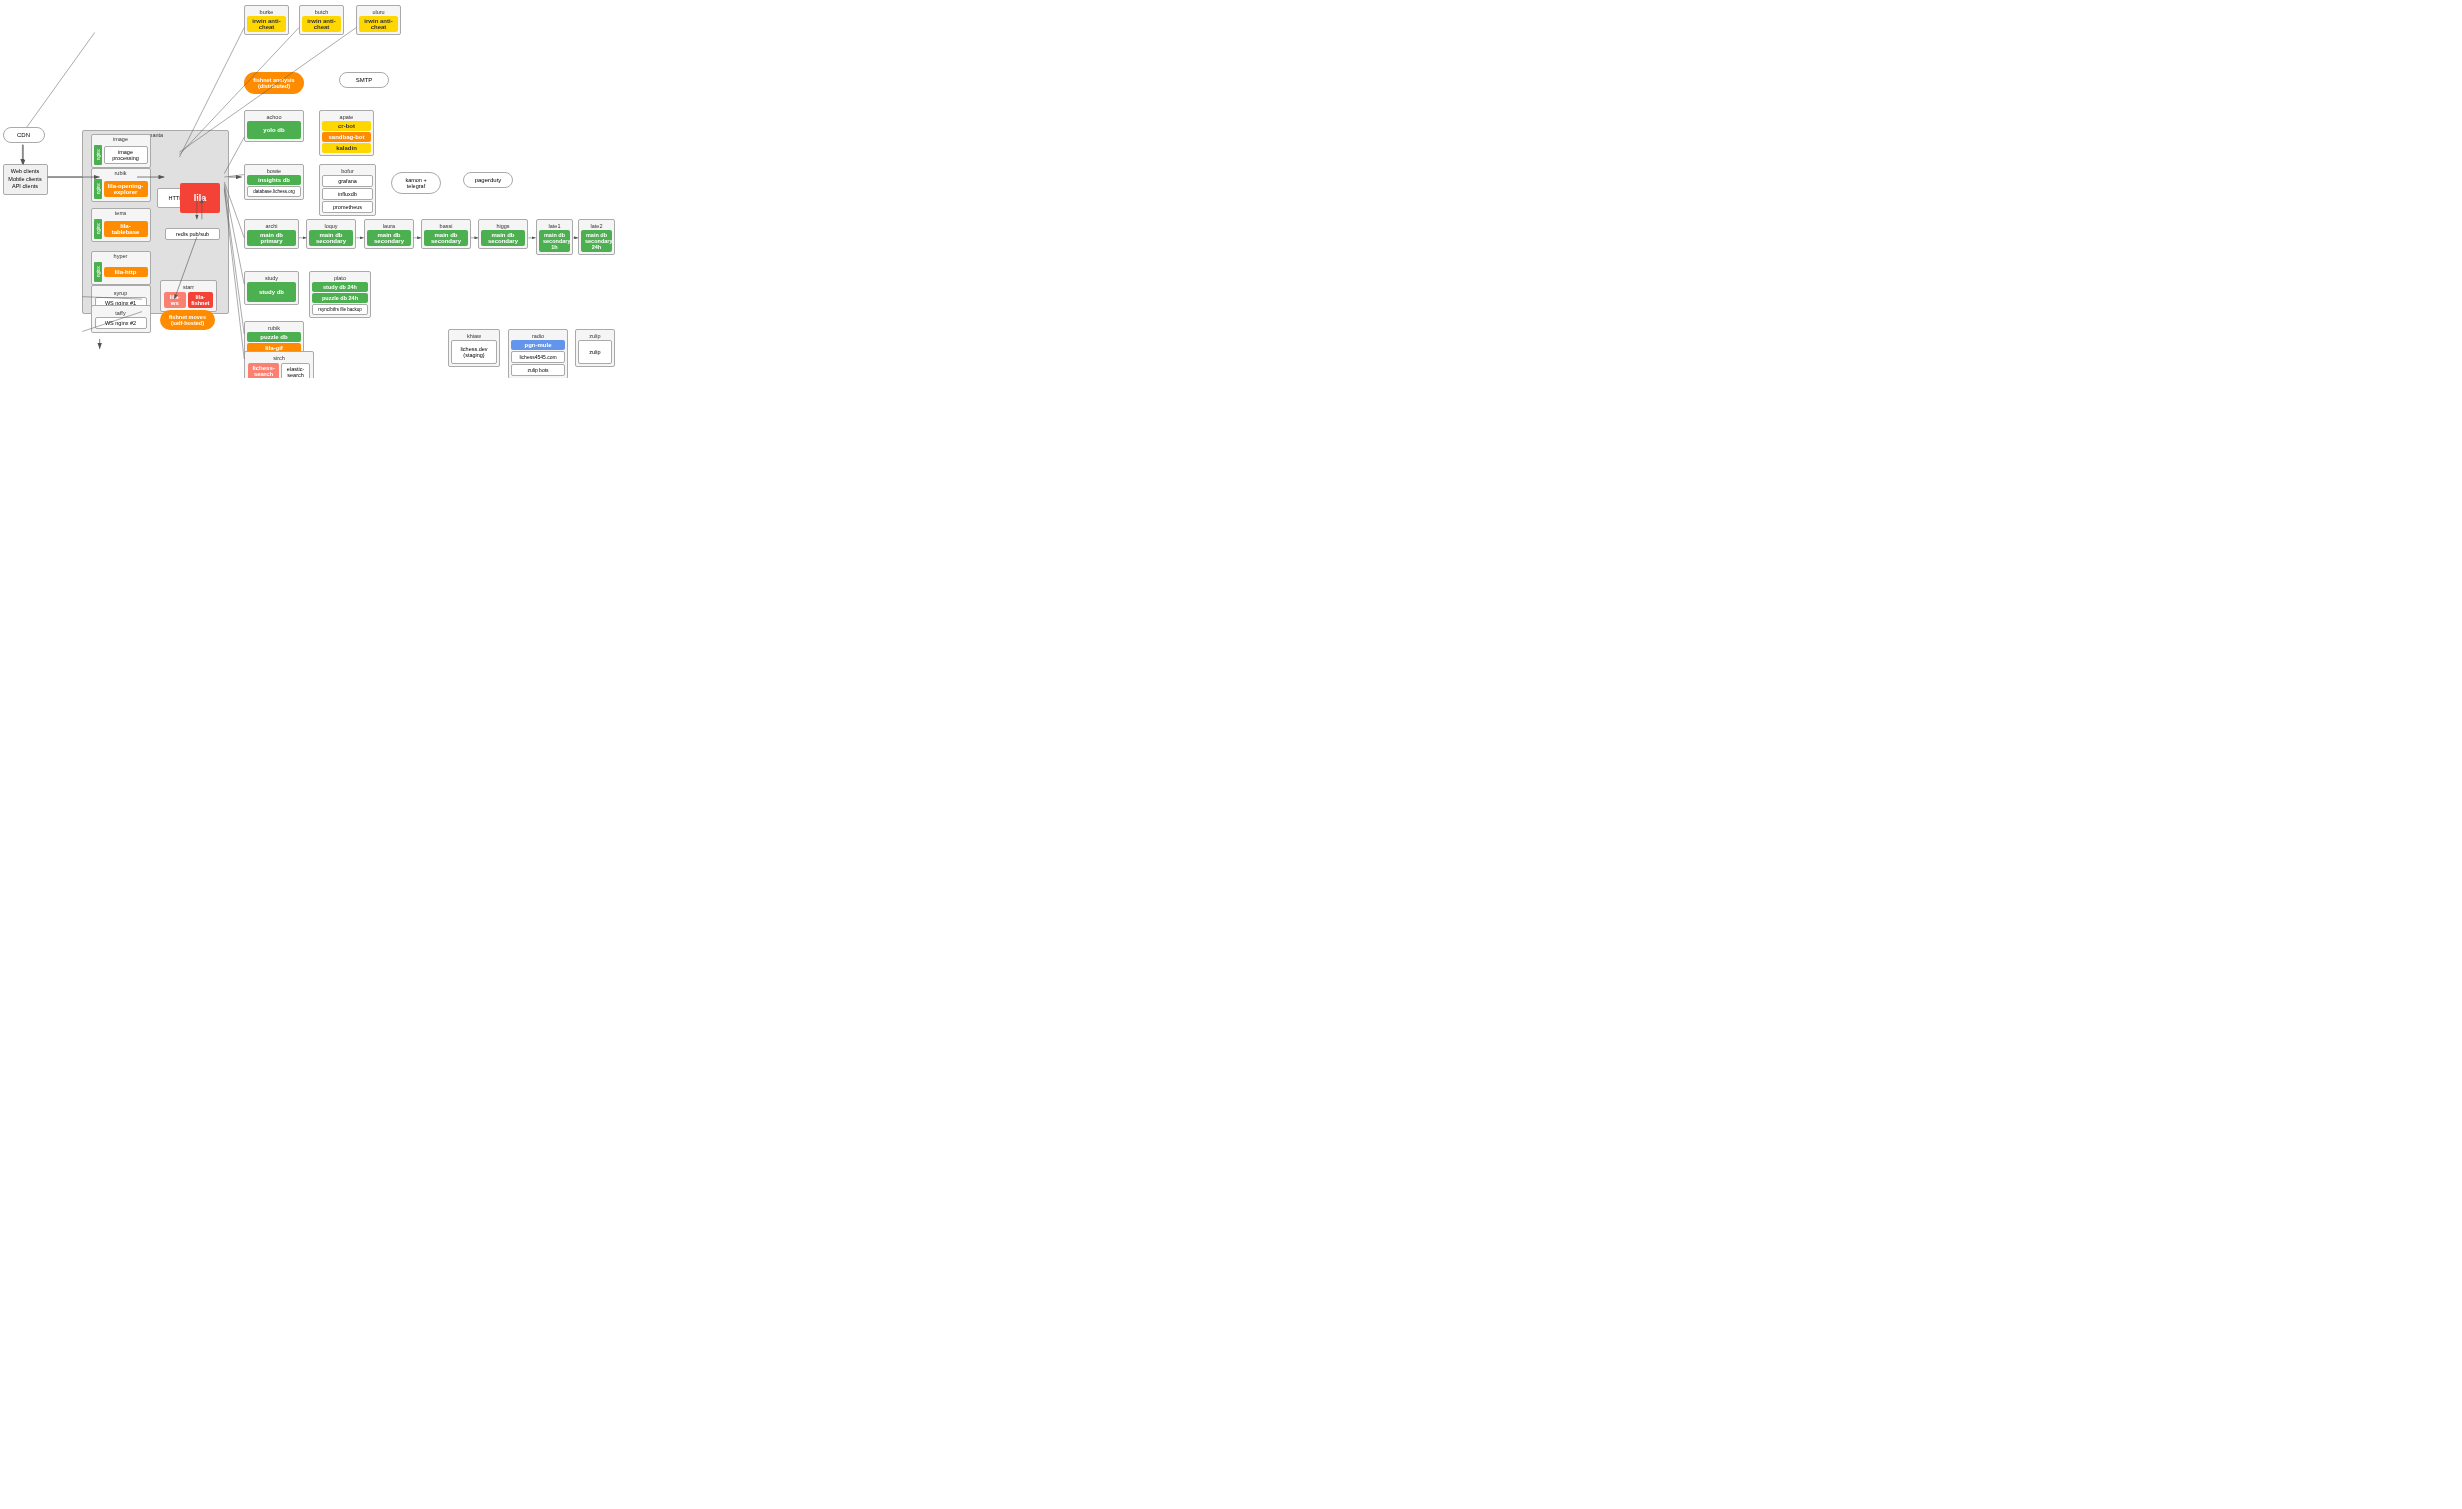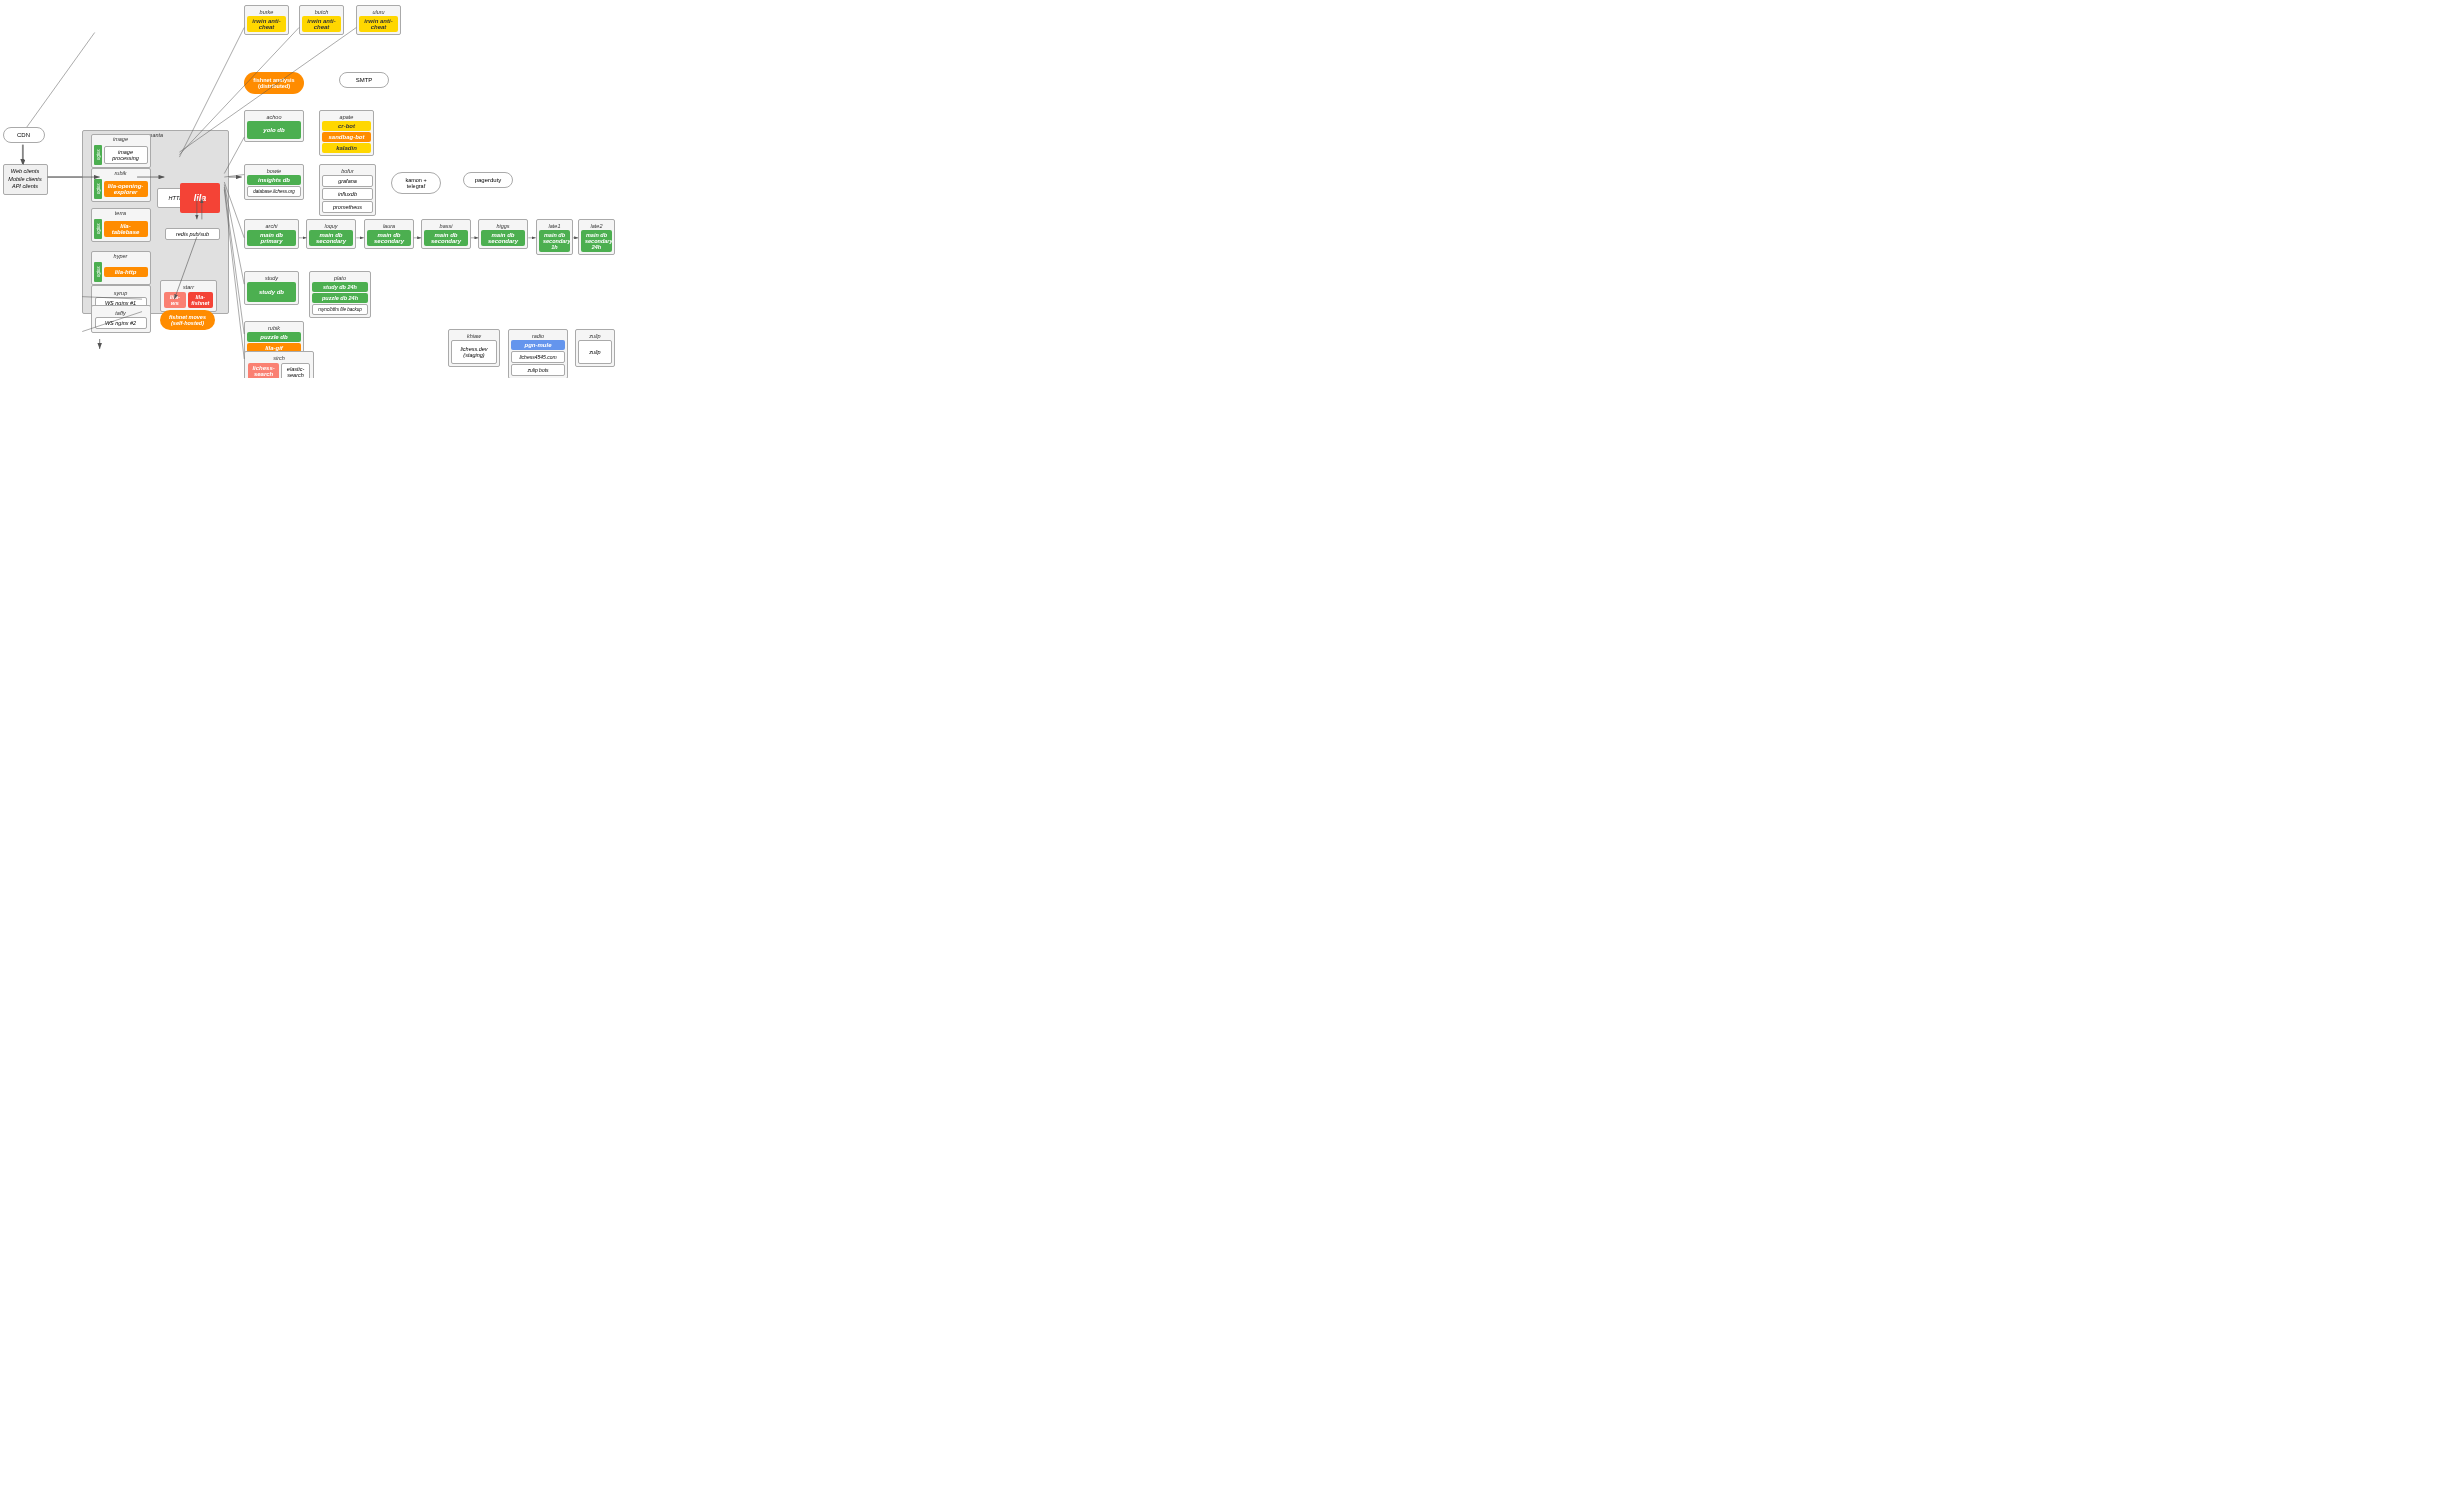--- a/index.html
+++ b/index.html
@@ -16,21 +16,20 @@
       position: relative;
       width: 616px;
       height: 378px;
     }
     .node {
       position: absolute;
       border: 0.5px solid #aaa;
       background: #f0f0f0;
       border-radius: 2px;
       text-align: center;
-      font-style: italic;
     }
     .node-title {
       font-size: 5.5px;
       color: #333;
       padding: 1px 2px;
     }
     .green-box {
       background: #4caf50;
       color: white;
       border-radius: 2px;

